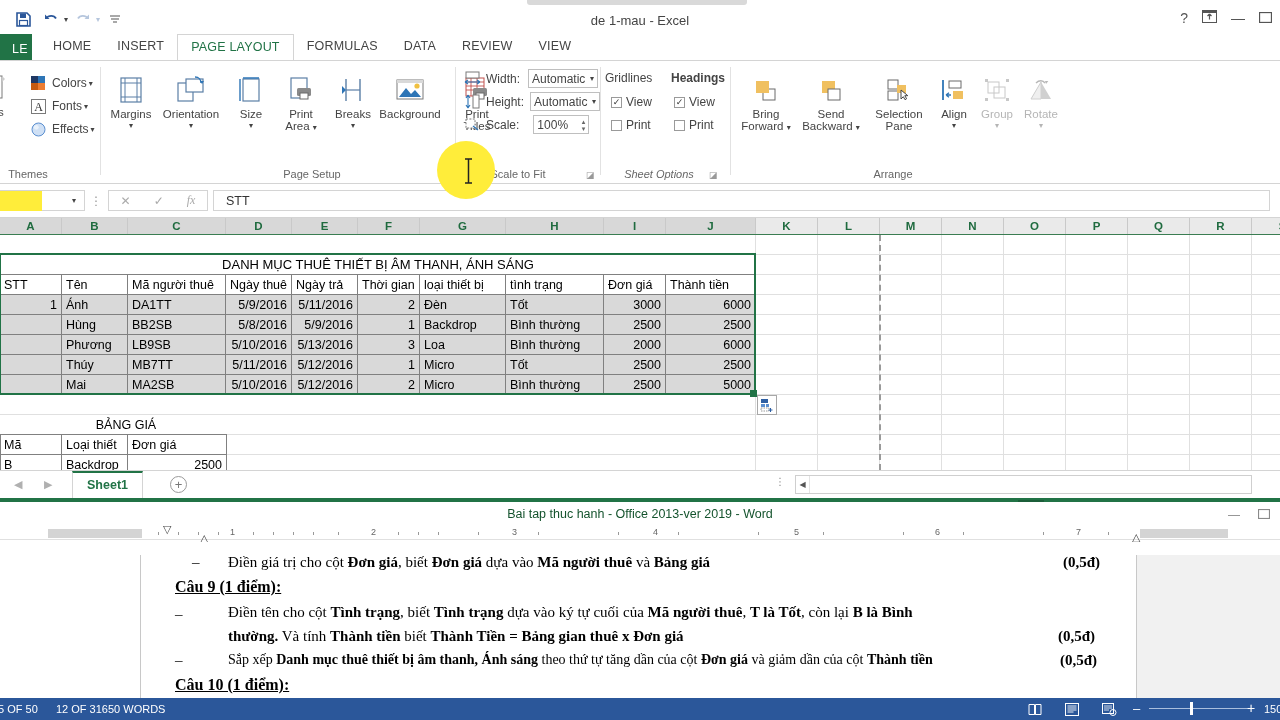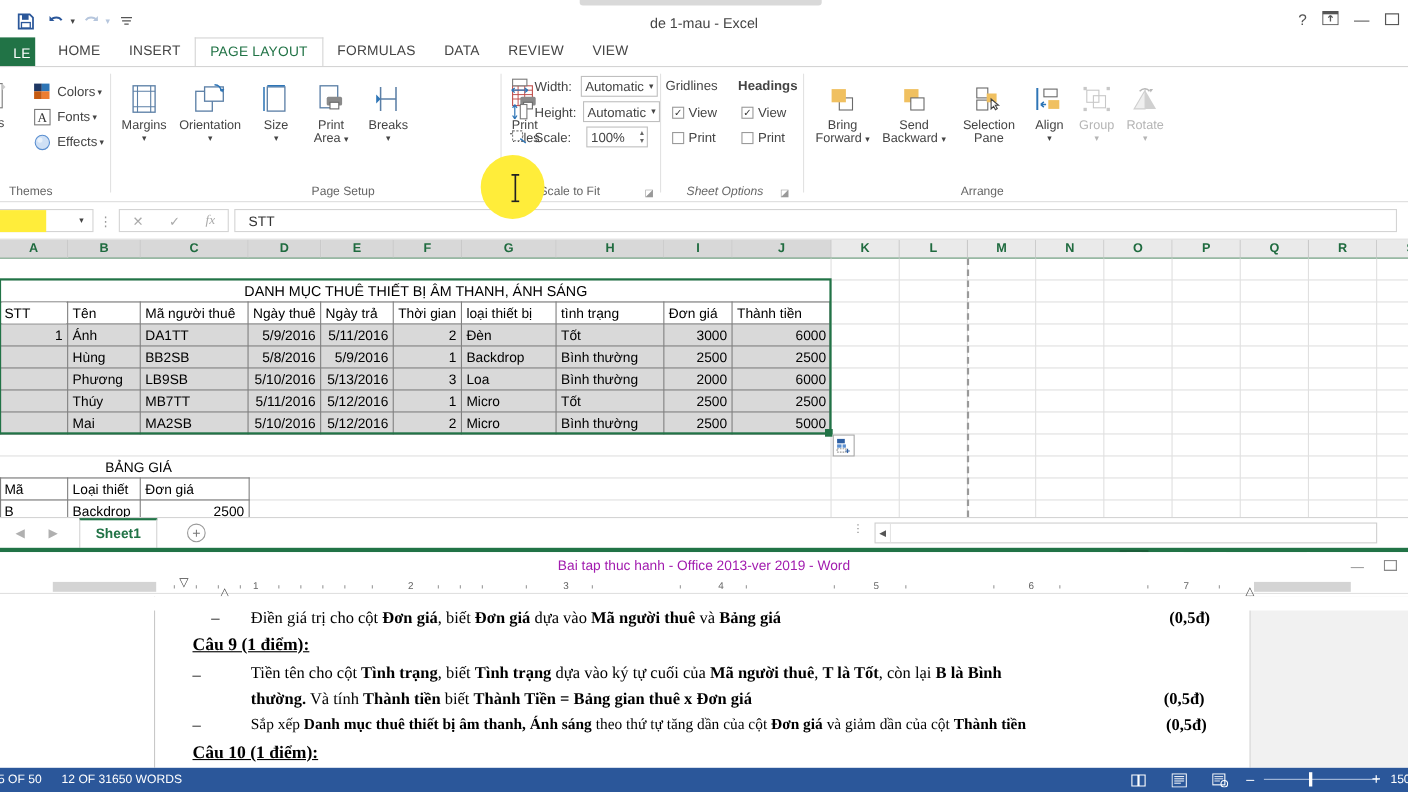--- a/index.html
+++ b/index.html
@@ -102,21 +102,21 @@
   .xl-status .txt { position:absolute; top:4px; }
   .viewbtn { position:absolute; top:2px; width:26px; height:18px; display:flex; align-items:center; justify-content:center; }
   .viewbtn.on { background:#1b5e39; }
   .zoomslider { position:absolute; top:4px; height:14px; }
   .zs-line { position:absolute; left:16px; top:6px; width:104px; height:1px; background:#cfe3d6; }
   .zs-knob { position:absolute; left:60px; top:0px; width:3px; height:13px; background:#fff; }
 
   
   #word { position:absolute; left:0; top:502px; width:1280px; height:218px; background:#fff; }
   .wd-title { position:relative; height:24px; background:#fff; }
-  .wd-title .t { position:absolute; left:0; right:0; top:5px; text-align:center; font-size:12.5px; color:#a21caf; }
+  .wd-title .t { position:absolute; left:0; right:0; top:5px; text-align:center; font-size:12.5px; color:#14532d; }
   .wd-wc { position:absolute; right:10px; top:6px; display:flex; gap:18px; color:#8a8a8a; font-size:12px; }
   .wd-ruler { position:relative; height:14px; background:#fff; border-bottom:1px solid #e0e0e0; }
   .rulerbar { position:absolute; left:48px; top:3px; width:1180px; height:9px; background:#fff; }
   .rulergray { position:absolute; top:0; height:9px; background:#d4d4d4; }
   .rnum { position:absolute; top:-2px; font-size:9px; color:#666; }
   .rtick { position:absolute; top:3px; width:1px; height:3px; background:#999; }
   .indentmark { position:absolute; font-size:11px; color:#444; }
   .wd-page { position:absolute; left:0; top:40px; right:0; bottom:22px; background:#fff; overflow:hidden; }
   .wd-left-edge { position:absolute; left:140px; top:0; bottom:0; width:1px; background:#c8c8c8; }
   .wd-right-edge { position:absolute; left:1136px; top:0; bottom:0; width:1px; background:#c8c8c8; }
@@ -309,20 +309,31 @@
         <div class="bigbtn" style="left:224px; top:10px;">
           <span class="ic">
             <svg width="30" height="30" viewBox="0 0 30 30">
                 <path d="M8 4v22M22 4v22" stroke="#5b7fa6" stroke-width="1.4"></path>
                 <path d="M8 15h14" stroke="#5b7fa6" stroke-width="1.2"></path>
                 <path d="M4 11l4 4-4 4z" fill="#2e75b6"></path>
               </svg>
           </span>
           <span class="lbl">Breaks</span>
           <span class="dd">▾</span>
+        </div>
+        <div class="bigbtn" style="left:268px; top:10px; width:80px;">
+          <span class="ic">
+            <svg width="34" height="30" viewBox="0 0 34 30">
+                <rect x="4" y="5" width="26" height="19" fill="#fff" stroke="#7a7a7a"></rect>
+                <circle cx="24" cy="11" r="2.6" fill="#f0c040"></circle>
+                <path d="M6 22l7-9 5 6 4-4 6 7z" fill="#2e75b6"></path>
+                <rect x="4" y="5" width="26" height="3" fill="#d9d9d9"></rect>
+              </svg>
+          </span>
+          <span class="lbl">Background</span>
         </div>
         <div class="bigbtn" style="left:348px; top:10px;">
           <span class="ic">
             <svg width="30" height="30" viewBox="0 0 30 30">
                 <rect x="4" y="3" width="18" height="18" fill="#fff" stroke="#c0504d"></rect>
                 <path d="M4 7h18M4 11h18M4 15h18M9 3v18M15 3v18" stroke="#c0504d" stroke-width="0.9"></path>
                 <rect x="11" y="13" width="14" height="8" rx="1.5" fill="#8a8a8a"></rect>
                 <rect x="14" y="18" width="8" height="6" fill="#fff" stroke="#6a6a6a"></rect>
               </svg>
           </span>
@@ -769,21 +780,21 @@
       <div class="wd-outside"></div>
 
       <div class="dash" style="left:192px; top:12px; font-size:15px;">–</div>
       <div class="para" style="left:228px; top:12px; font-size:15px;"><span>Điền giá trị cho cột </span><span class="b">Đơn giá</span><span>, biết </span><span class="b">Đơn giá</span><span> dựa vào </span><span class="b">Mã người thuê</span><span> và </span><span class="b">Bảng giá</span></div>
       <div class="para b" style="left:1063px; top:12px; font-size:15px;">(0,5đ)</div>
       <div class="clip-top"></div>
 
       <div class="para b u" style="left:175px; top:36px; font-size:16px;">Câu 9 (1 điểm):</div>
 
       <div class="dash" style="left:175px; top:64px; font-size:15px;">–</div>
-      <div class="para" style="left:228px; top:62px; font-size:15px;"><span>Tiền tên cho cột  </span><span class="b">Tình trạng</span><span>, biết </span><span class="b">Tình trạng</span><span> dựa vào ký tự cuối của </span><span class="b">Mã người thuê</span><span>, </span><span class="b">T là Tốt</span><span>, còn lại </span><span class="b">B là Bình</span></div>
+      <div class="para" style="left:228px; top:62px; font-size:15px;"><span>Điền tên cho cột  </span><span class="b">Tình trạng</span><span>, biết </span><span class="b">Tình trạng</span><span> dựa vào ký tự cuối của </span><span class="b">Mã người thuê</span><span>, </span><span class="b">T là Tốt</span><span>, còn lại </span><span class="b">B là Bình</span></div>
 
       <div class="para" style="left:228px; top:86px; font-size:15px;"><span class="b">thường.</span><span> Và tính </span><span class="b">Thành tiền</span><span> biết </span><span class="b">Thành Tiền = Bảng gian thuê x Đơn giá</span></div>
       <div class="para b" style="left:1058px; top:86px; font-size:15px;">(0,5đ)</div>
 
       <div class="dash" style="left:175px; top:110px; font-size:15px;">–</div>
       <div class="para" style="left:228px; top:110px; font-size:14px;"><span>Sắp xếp </span><span class="b">Danh mục thuê thiết bị âm thanh, Ánh sáng</span><span> theo thứ tự tăng dần của cột </span><span class="b">Đơn giá</span><span> và giảm dần của cột </span><span class="b">Thành  tiền</span></div>
       <div class="para b" style="left:1060px; top:110px; font-size:15px;">(0,5đ)</div>
 
       <div class="para b u" style="left:175px; top:134px; font-size:16px;">Câu 10 (1 điểm):</div>
     </div>

